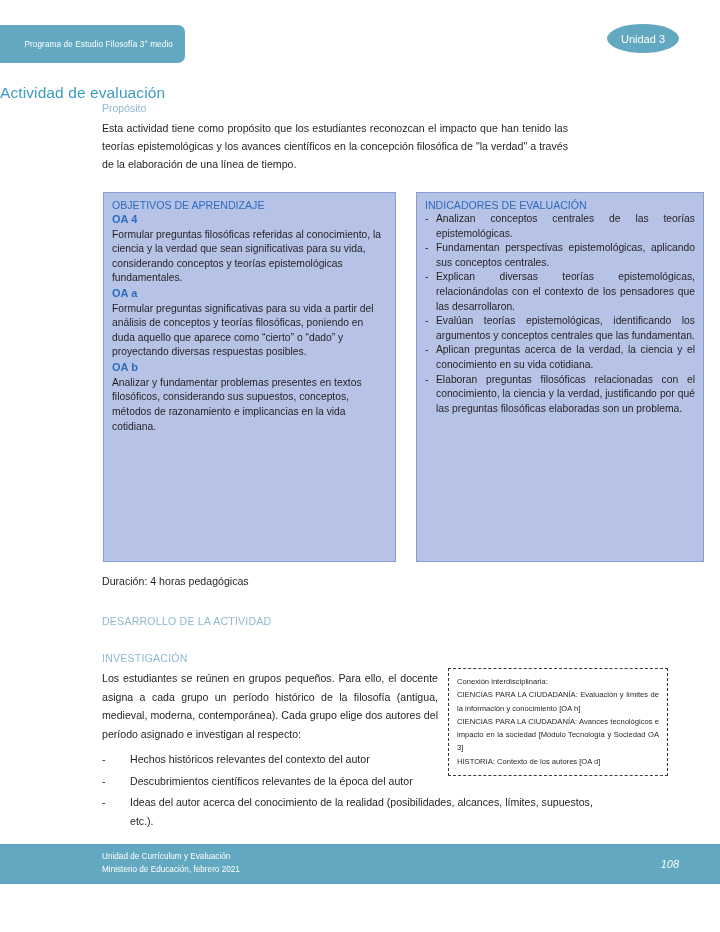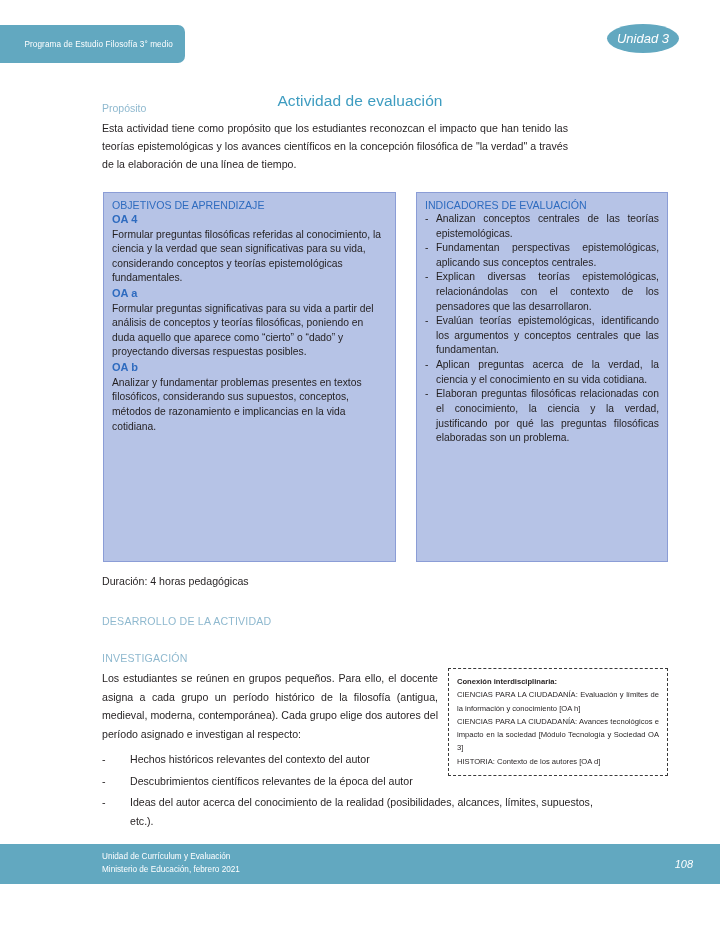--- a/index.html
+++ b/index.html
@@ -45,35 +45,33 @@
     width: 72px;
     height: 29px;
     background: #62a8c0;
     border-radius: 50%;
     display: flex;
     align-items: center;
     justify-content: center;
   }
   .unit-badge-text {
     color: #ffffff;
-    font-size: 13px;
-    font-style: italic;
+    font-size: 11px;
   }
 
   
   .page-title {
     position: absolute;
     left: 0;
     right: 0;
     top: 84px;
-    text-align: center;
+    text-align: left;
     color: #3e9cc0;
     font-size: 15.5px;
     letter-spacing: .1px;
-    margin-top: 8px;
   }
 
   
   .intro {
     position: absolute;
     left: 102px;
     top: 102px;
     width: 466px;
   }
   .section-label {
@@ -97,21 +95,21 @@
     box-sizing: border-box;
     padding: 6px 8px 4px 8px;
   }
   .box-left {
     left: 103px;
     width: 293px;
     height: 370px;
   }
   .box-right {
     left: 416px;
-    width: 252px;
+    width: 288px;
     height: 370px;
   }
   .box-title {
     color: #2e6bbf;
     font-size: 10.6px;
     margin-bottom: 1px;
   }
   .oa-code {
     color: #2e6bbf;
     font-size: 11px;
@@ -203,21 +201,21 @@
     left: 448px;
     top: 668px;
     width: 220px;
     border: 1px dashed #3a3a3a;
     box-sizing: border-box;
     padding: 6px 8px 7px 8px;
     background: #ffffff;
   }
   .conn-title {
     font-size: 7.6px;
-    font-weight: bold;
+    font-weight: normal;
     color: #231f20;
     line-height: 1.75;
   }
   .conn-line {
     font-size: 7.6px;
     color: #231f20;
     line-height: 1.75;
     text-align: justify;
   }
 
@@ -225,21 +223,21 @@
   .footer {
     position: absolute;
     left: 0;
     bottom: 48px;
     width: 720px;
     height: 40px;
     background: #62a8c0;
     display: flex;
     align-items: center;
     justify-content: space-between;
-    padding: 0 27px 0 102px;
+    padding: 0 41px 0 102px;
     box-sizing: border-box;
   }
   .footer-left {
     color: #ffffff;
     font-size: 8.2px;
     line-height: 1.55;
   }
   .footer-page {
     color: #ffffff;
     font-size: 11px;

